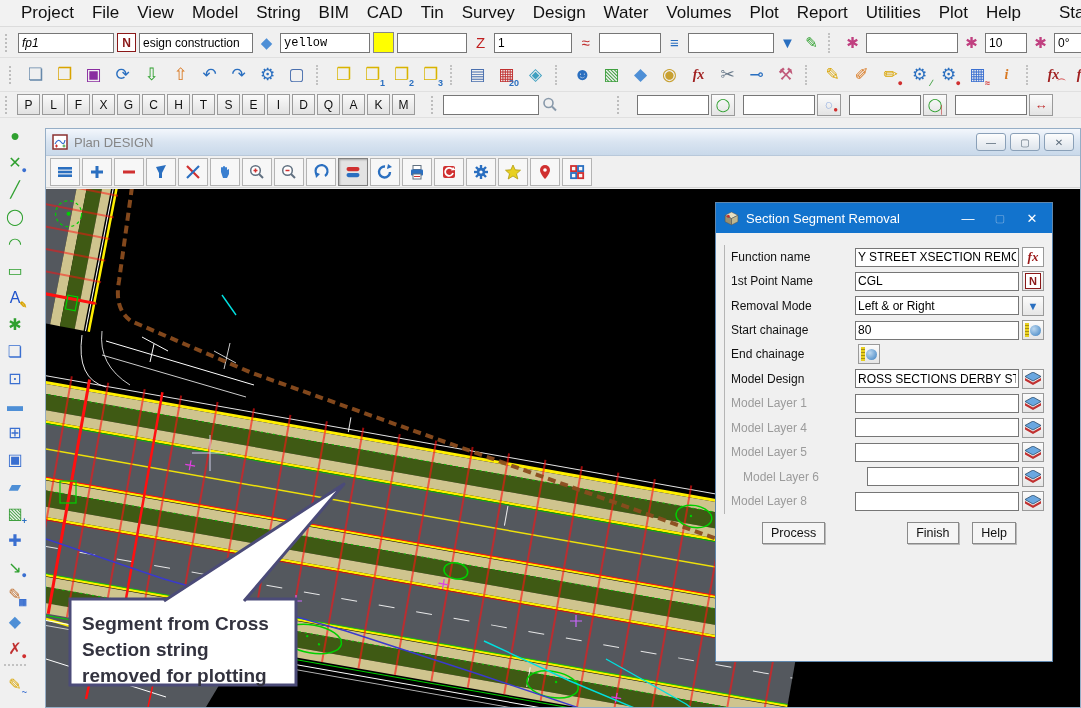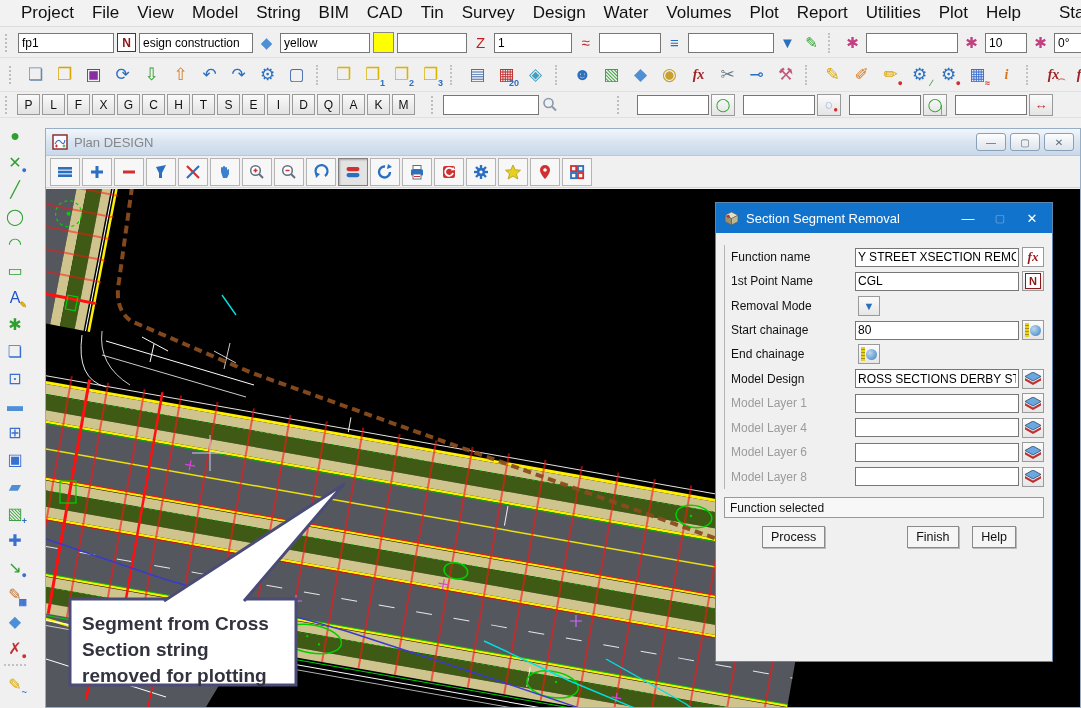--- a/index.html
+++ b/index.html
@@ -130,21 +130,21 @@
         <span class="menu-item">L</span>
         <span class="menu-item">XL</span>
       </div>
   </div>
 
   <div class="tbar tbar1">
     <span class="grip"></span>
     <div style="display:flex;align-items:center;gap:3px;">
 
         <span style="display:flex;align-items:center;gap:3px;">
-          <input class="t-input" style="width: 88px;" value="fp1">
+          <input class="t-input" style="width: 88px; font-style: italic;" value="fp1">
 
         </span>
 
         <span style="display:flex;align-items:center;gap:3px;">
 
           <span class="t1-icon boxed" style="color: rgb(138, 24, 24);">N</span>
 
         </span>
 
         <span style="display:flex;align-items:center;gap:3px;">
@@ -152,21 +152,21 @@
 
         </span>
 
         <span style="display:flex;align-items:center;gap:3px;">
 
           <span class="t1-icon" style="color: rgb(78, 143, 214);">◆</span>
 
         </span>
 
         <span style="display:flex;align-items:center;gap:3px;">
-          <input class="t-input" style="width: 82px;" value="yellow">
+          <input class="t-input" style="width: 82px; font-family: Liberation Mono, monospace;" value="yellow">
 
         </span>
 
         <span style="display:flex;align-items:center;gap:3px;">
 
           <span class="swatch" style="background-color: rgb(255, 255, 0);"></span>
         </span>
 
         <span style="display:flex;align-items:center;gap:3px;">
           <input class="t-input" style="width: 62px;">
@@ -895,20 +895,21 @@
         </div>
         <div class="drow">
           <span class="dlabel">1st Point Name</span>
           <input class="dinput" value="CGL" style="">
           <span class="dbtn nbtn">
               <span>N</span>
             </span>
         </div>
         <div class="drow">
           <span class="dlabel">Removal Mode</span>
+          <input class="dinput" value="Left &amp; or Right" style="">
           <span class="dbtn dropbtn">▼</span>
         </div>
         <div class="drow">
           <span class="dlabel">Start chainage</span>
           <input class="dinput" value="80" style="">
           <span class="dbtn chbtn">
               <span class="ruler"></span>
               <span class="ball"></span>
             </span>
         </div>
@@ -948,22 +949,32 @@
               <span class="dlabel dim">Model Layer 4</span>
               <input class="dinput" style="">
               <span class="dbtn">
                 <svg width="16" height="13" viewBox="0 0 16 13">
                   <polygon points="8,0 16,4.5 8,9 0,4.5" fill="#6aa7e0" stroke="#2a4a6a" stroke-width="0.8"></polygon>
                   <polygon points="0,6 8,10.5 16,6 16,8.5 8,13 0,8.5" fill="#c03030"></polygon>
                 </svg>
               </span>
             </div>
 
-
             <div class="drow" style="height:24.6px;">
+              <span class="dlabel dim">Model Layer 5</span>
+              <input class="dinput" style="">
+              <span class="dbtn">
+                <svg width="16" height="13" viewBox="0 0 16 13">
+                  <polygon points="8,0 16,4.5 8,9 0,4.5" fill="#6aa7e0" stroke="#2a4a6a" stroke-width="0.8"></polygon>
+                  <polygon points="0,6 8,10.5 16,6 16,8.5 8,13 0,8.5" fill="#c03030"></polygon>
+                </svg>
+              </span>
+            </div>
+
+            <div class="drow" style="height:24.6px;margin-left:12px;">
               <span class="dlabel dim">Model Layer 6</span>
               <input class="dinput" style="">
               <span class="dbtn">
                 <svg width="16" height="13" viewBox="0 0 16 13">
                   <polygon points="8,0 16,4.5 8,9 0,4.5" fill="#6aa7e0" stroke="#2a4a6a" stroke-width="0.8"></polygon>
                   <polygon points="0,6 8,10.5 16,6 16,8.5 8,13 0,8.5" fill="#c03030"></polygon>
                 </svg>
               </span>
             </div>
 
@@ -973,21 +984,20 @@
               <input class="dinput" style="">
               <span class="dbtn">
                 <svg width="16" height="13" viewBox="0 0 16 13">
                   <polygon points="8,0 16,4.5 8,9 0,4.5" fill="#6aa7e0" stroke="#2a4a6a" stroke-width="0.8"></polygon>
                   <polygon points="0,6 8,10.5 16,6 16,8.5 8,13 0,8.5" fill="#c03030"></polygon>
                 </svg>
               </span>
             </div>
           </div>
       </div>
-      <div class="dlg-status">Function selected</div>
       <div class="dlg-buttons">
         <span class="dlg-pushbtn btn-process">Process</span>
         <span class="dlg-pushbtn btn-finish">Finish</span>
         <span class="dlg-pushbtn btn-help">Help</span>
       </div>
     </div>
   </div>
 
 </div>
 

